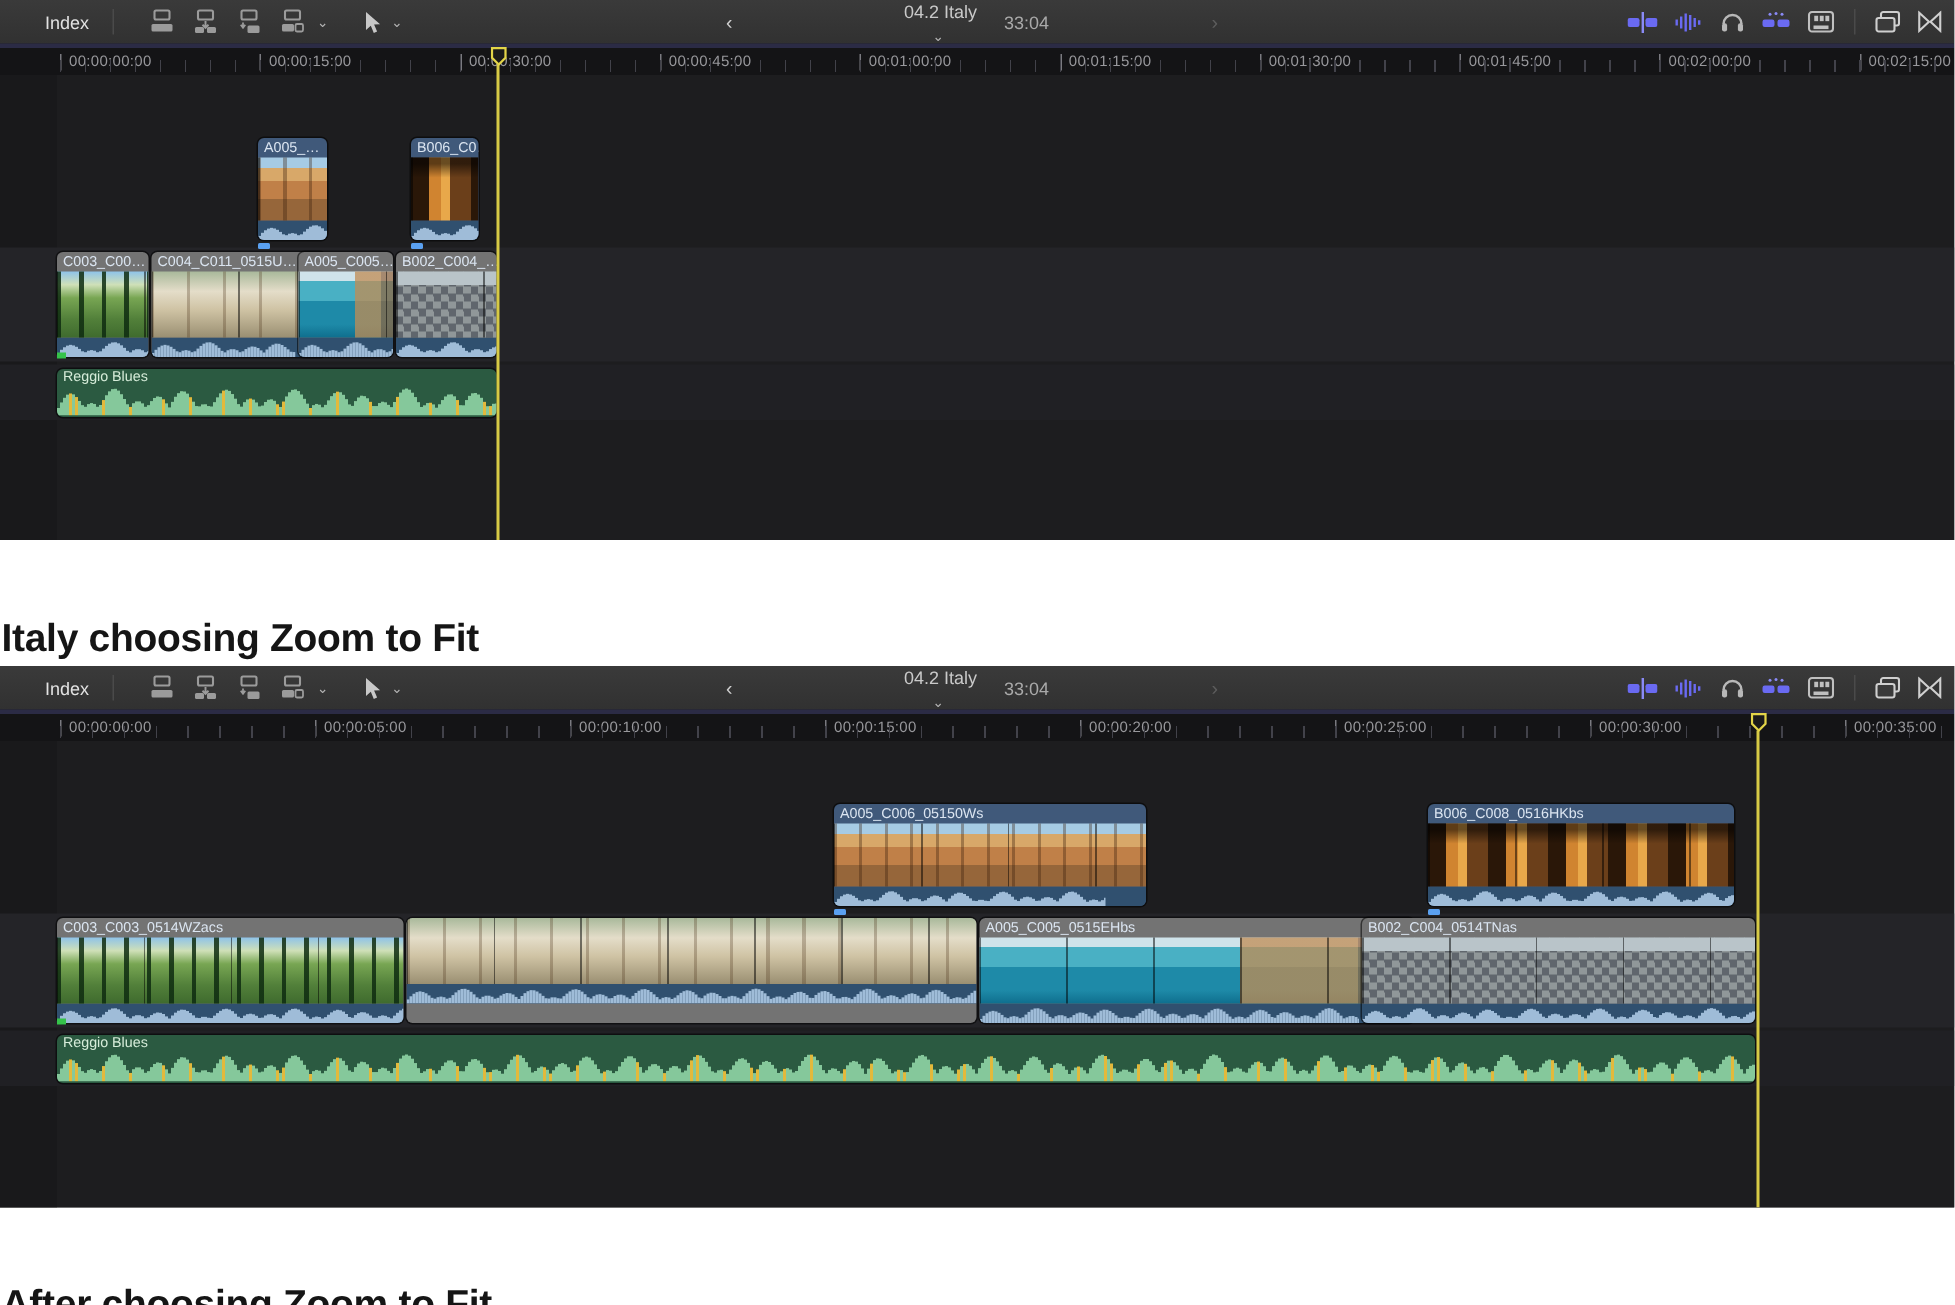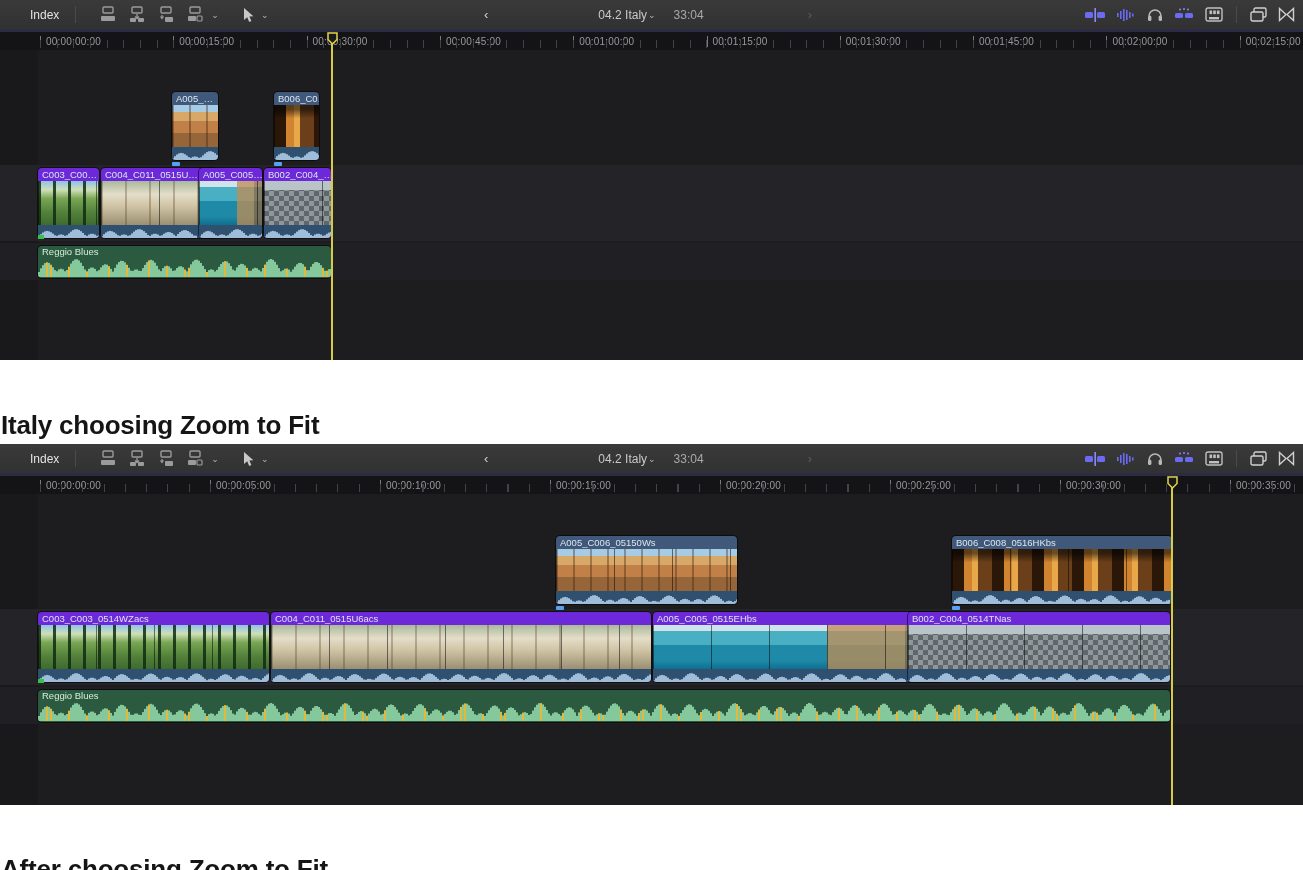--- a/index.html
+++ b/index.html
@@ -17,21 +17,21 @@
   .tb-left{position:absolute;left:24px;top:0;height:29px;display:flex;align-items:center;gap:10px;}
   .tb-index{background:none;border:none;color:#e2e2e2;font-size:12px;font-family:inherit;padding:0 6px;cursor:default;}
   .tb-vsep{width:1px;height:17px;background:#4a4a4a;}
   .tb-icongroup{display:flex;align-items:center;gap:9px;margin-left:12px;}
   .tb-chev{color:#b5b5b5;font-size:9px;margin-left:-3px;}
   .tb-center{position:absolute;left:478px;top:0;width:340px;height:29px;
              display:flex;align-items:center;justify-content:space-between;}
   .tb-nav{color:#cfcfcf;font-size:13px;background:none;border:none;font-family:inherit;}
   .tb-nav.dim{color:#5d5d5d;}
   .tb-proj{display:flex;align-items:center;gap:6px;color:#c9c9c9;}
-  .tb-projname{background:none;border:none;color:#c9c9c9;font-size:12px;font-family:inherit;display:flex;gap:4px;align-items:center;}
+  .tb-projname{background:none;border:none;color:#c9c9c9;font-size:12px;font-family:inherit;display:flex;gap:4px;align-items:center;flex-direction:column;}
   .tb-dur{color:#a9a9a9;margin-left:6px;}
   .tb-right{position:absolute;right:8px;top:0;height:29px;display:flex;align-items:center;gap:11px;}
   .tb-right .tb-vsep{margin:0 2px;}
   .icon{display:inline-flex;align-items:center;justify-content:center;}
 
   
   .ruler{position:relative;height:18px;background:#141416;}
   .ruler::after{content:"";position:absolute;left:40px;right:0;bottom:2px;height:8px;
         background:repeating-linear-gradient(90deg,#42424a 0 1px,transparent 1px var(--minor));}
   .major{position:absolute;top:0;height:18px;display:flex;align-items:center;gap:5px;}
@@ -40,21 +40,21 @@
 
   
   .content{position:absolute;left:0;top:50px;right:0;bottom:0;background:#1d1d1f;}
   .gutter{position:absolute;left:0;top:0;bottom:0;width:38px;background:#19191b;}
   .stripe-primary{position:absolute;left:0;right:0;top:115px;height:76px;background:#242428;}
   .stripe-audio{position:absolute;left:0;right:0;top:193px;height:37px;background:#202024;}
 
   
   .clip{position:absolute;border-radius:4px;overflow:hidden;box-shadow:0 0 0 1px rgba(0,0,0,.55);}
   .clip.connected{top:42px;height:68px;background:#40597a;}
-  .clip.primary{top:118px;height:70px;background:#6d28d9;}
+  .clip.primary{top:118px;height:70px;background:#737373;}
   .clip.audio{top:196px;height:32px;background:#2b5a41;}
   .clip-name{height:13px;line-height:13px;font-size:9.5px;color:#dbe5f1;padding-left:4px;
              white-space:nowrap;overflow:hidden;}
   .clip.audio .clip-name{height:11px;line-height:12px;color:#d6ecd9;}
   .clip-thumbs{position:relative;height:42px;}
   .clip.primary .clip-thumbs{height:44px;}
   .clip-thumbs::after{content:"";position:absolute;inset:0;
         background:repeating-linear-gradient(90deg,rgba(0,0,0,.5) 0 1px,transparent 1px 58px);}
   .clip-wave{height:13px;background:#30506f;}
   .audio-wave{height:21px;}
@@ -811,21 +811,21 @@
       </span>
       <span class="major" style="left: 1230px;">
         <span class="tline"></span>
         <span class="tlabel">00:00:35:00</span>
       </span>
     </div>
   <div class="content">
     <div class="gutter"></div>
     <div class="stripe-primary"></div>
     <div class="stripe-audio"></div>
-  <div class="clip connected th-buildings" style="left: 556px; width: 181px;">
+  <div class="clip connected th-buildings" style="left: 556px; width: 208px;">
         <div class="clip-name">A005_C006_05150Ws</div>
         <div class="clip-thumbs"></div>
         <div class="clip-wave"><svg xmlns="http://www.w3.org/2000/svg" width="181" height="11" preserveAspectRatio="none">
             <rect x="0" y="8.3" width="2" height="2.8" fill="#9fbcd8"></rect>
             <rect x="2" y="6.2" width="2" height="4.8" fill="#9fbcd8"></rect>
             <rect x="4" y="4.5" width="2" height="6.5" fill="#9fbcd8"></rect>
             <rect x="6" y="3.4" width="2" height="7.6" fill="#9fbcd8"></rect>
             <rect x="8" y="2.9" width="2" height="8.1" fill="#9fbcd8"></rect>
             <rect x="10" y="3.3" width="2" height="7.7" fill="#9fbcd8"></rect>
             <rect x="12" y="4.2" width="2" height="6.8" fill="#9fbcd8"></rect>
@@ -908,21 +908,21 @@
             <rect x="166" y="6.7" width="2" height="4.3" fill="#9fbcd8"></rect>
             <rect x="168" y="8.2" width="2" height="2.8" fill="#9fbcd8"></rect>
             <rect x="170" y="7.2" width="2" height="3.8" fill="#9fbcd8"></rect>
             <rect x="172" y="6.7" width="2" height="4.3" fill="#9fbcd8"></rect>
             <rect x="174" y="7.0" width="2" height="4.0" fill="#9fbcd8"></rect>
             <rect x="176" y="8.0" width="2" height="3.0" fill="#9fbcd8"></rect>
             <rect x="178" y="7.1" width="2" height="3.9" fill="#9fbcd8"></rect>
             <rect x="180" y="5.5" width="2" height="5.5" fill="#9fbcd8"></rect>
           </svg></div>
       </div>
-      <div class="clip connected th-arches" style="left: 952px; width: 220px;">
+      <div class="clip connected th-arches" style="left: 952px; width: 204px;">
         <div class="clip-name">B006_C008_0516HKbs</div>
         <div class="clip-thumbs"></div>
         <div class="clip-wave"><svg xmlns="http://www.w3.org/2000/svg" width="218" height="11" preserveAspectRatio="none">
             <rect x="0" y="8.3" width="2" height="2.8" fill="#9fbcd8"></rect>
             <rect x="2" y="6.2" width="2" height="4.8" fill="#9fbcd8"></rect>
             <rect x="4" y="4.5" width="2" height="6.5" fill="#9fbcd8"></rect>
             <rect x="6" y="3.4" width="2" height="7.6" fill="#9fbcd8"></rect>
             <rect x="8" y="2.9" width="2" height="8.1" fill="#9fbcd8"></rect>
             <rect x="10" y="3.3" width="2" height="7.7" fill="#9fbcd8"></rect>
             <rect x="12" y="4.2" width="2" height="6.8" fill="#9fbcd8"></rect>
@@ -1146,21 +1146,20 @@
             <rect x="218" y="6.2" width="2" height="4.8" fill="#9fbcd8"></rect>
             <rect x="220" y="7.1" width="2" height="3.9" fill="#9fbcd8"></rect>
             <rect x="222" y="7.9" width="2" height="3.1" fill="#9fbcd8"></rect>
             <rect x="224" y="6.1" width="2" height="4.9" fill="#9fbcd8"></rect>
             <rect x="226" y="4.2" width="2" height="6.8" fill="#9fbcd8"></rect>
             <rect x="228" y="2.6" width="2" height="8.4" fill="#9fbcd8"></rect>
             <rect x="230" y="1.5" width="2" height="9.5" fill="#9fbcd8"></rect>
           </svg></div>
       </div>
       <div class="clip primary th-church" style="left: 271px; width: 380px;">
-        <div class="clip-name">C004_C011_0515U6acs</div>
         <div class="clip-thumbs"></div>
         <div class="clip-wave"><svg xmlns="http://www.w3.org/2000/svg" width="380" height="11" preserveAspectRatio="none">
             <rect x="0" y="8.3" width="2" height="2.8" fill="#9fbcd8"></rect>
             <rect x="2" y="6.2" width="2" height="4.8" fill="#9fbcd8"></rect>
             <rect x="4" y="4.5" width="2" height="6.5" fill="#9fbcd8"></rect>
             <rect x="6" y="3.4" width="2" height="7.6" fill="#9fbcd8"></rect>
             <rect x="8" y="2.9" width="2" height="8.1" fill="#9fbcd8"></rect>
             <rect x="10" y="3.3" width="2" height="7.7" fill="#9fbcd8"></rect>
             <rect x="12" y="4.2" width="2" height="6.8" fill="#9fbcd8"></rect>
             <rect x="14" y="5.6" width="2" height="5.4" fill="#9fbcd8"></rect>

